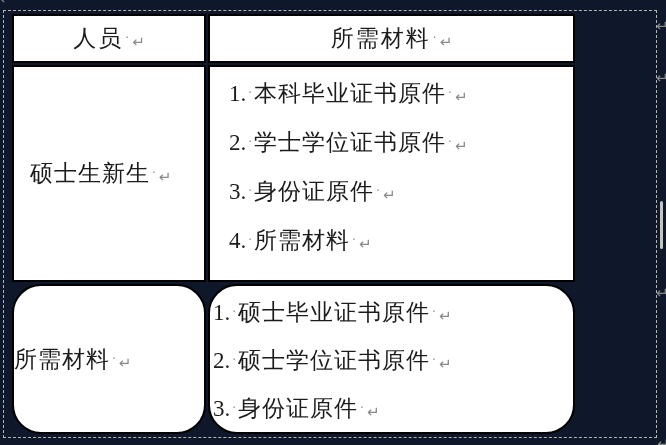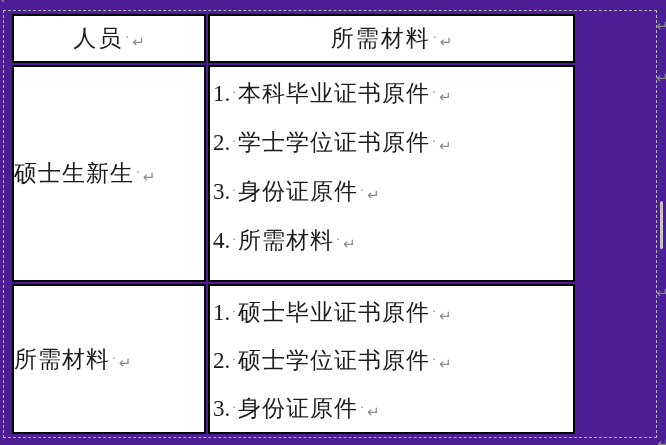--- a/index.html
+++ b/index.html
@@ -1,17 +1,17 @@
 <!DOCTYPE html>
 <html><head>
 <meta charset="utf-8">
 <style>
   html,body{margin:0;padding:0;background:#fff;}
   .page{
-    position:relative;width:666px;height:445px;background:#4c1d95;
+    position:relative;width:666px;height:445px;background:#0f172a;
     overflow:hidden;
     font-family:"Liberation Serif","DejaVu Serif",serif;
     color:#1c1c1c;
   }
   
   .text-boundary{
     position:absolute;left:3px;top:10px;width:652px;height:426px;
     border:1px dashed #b4b4b4;pointer-events:none;
   }
   
@@ -20,22 +20,22 @@
     border-collapse:separate;border-spacing:2px;
     table-layout:fixed;
   }
   table.doc td{
     border:2px solid #000;background:#fff;box-sizing:border-box;
     font-size:23px;line-height:1;padding:0;
   }
   td.c1{width:194px;vertical-align:middle;}
   td.c2{width:367px;vertical-align:top;text-align:left;}
   tr.r-head td{height:49px;vertical-align:middle;text-align:center;}
-  tr.r-m td{height:217px;}
-  tr.r-d td{height:147px;}
+  tr.r-m td{height:217px;padding-left:16px;}
+  tr.r-d td{height:147px;border-radius:29px;}
   .txt{letter-spacing:1px;}
   .hdr .txt{letter-spacing:2px;}
   
   .mk{color:#8a8a8a;font-family:"DejaVu Sans",sans-serif;}
   .mk.dot{font-size:12px;vertical-align:4px;margin:0 2px;}
   .mk.ret{font-size:15px;vertical-align:-1px;margin-left:1px;}
   .num{font-family:"Liberation Serif","DejaVu Serif",serif;}
   
   .mlist{padding:2px 0 0 3px;}
   .r-m .mline{line-height:49px;height:49px;white-space:nowrap;}

